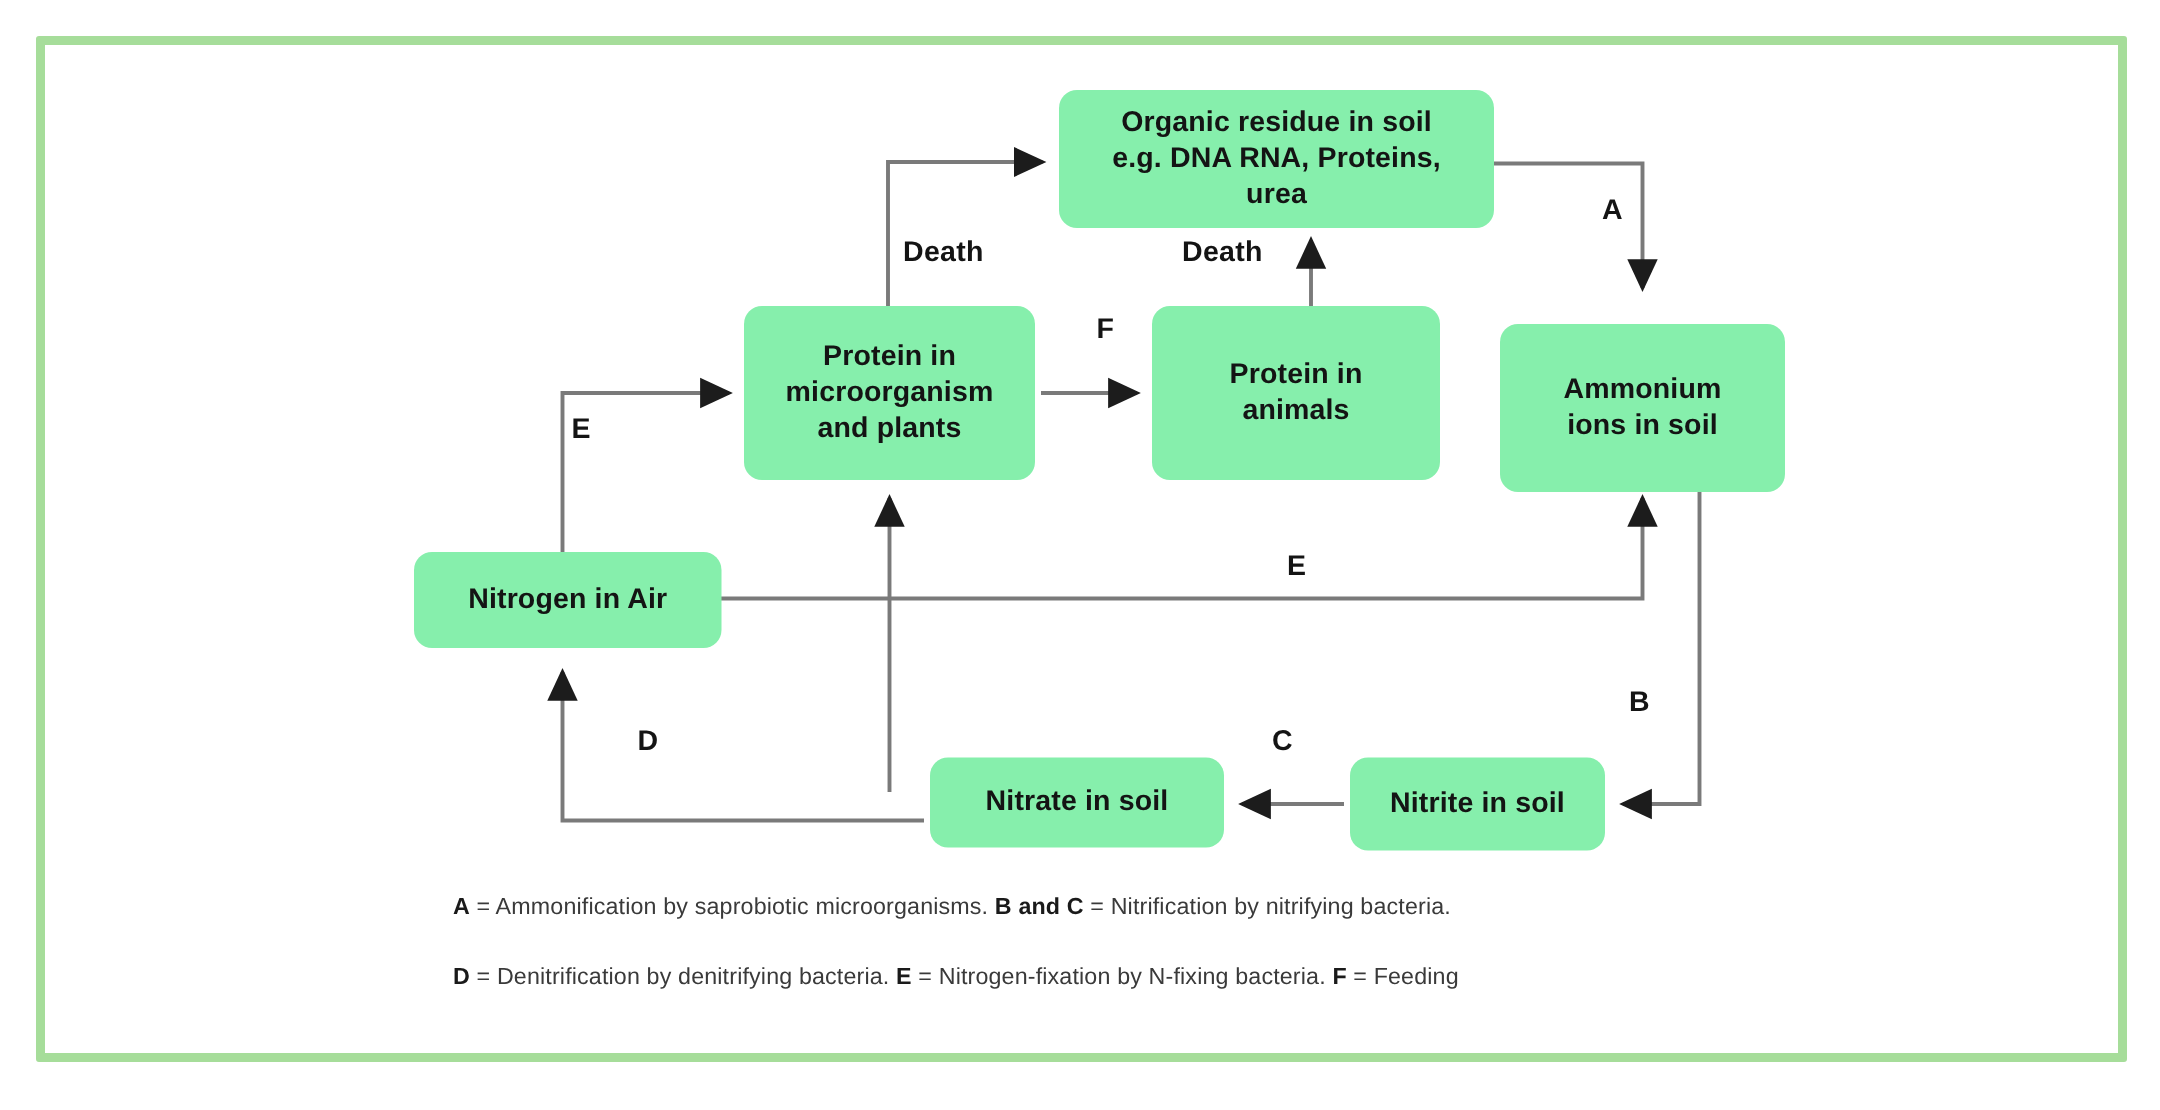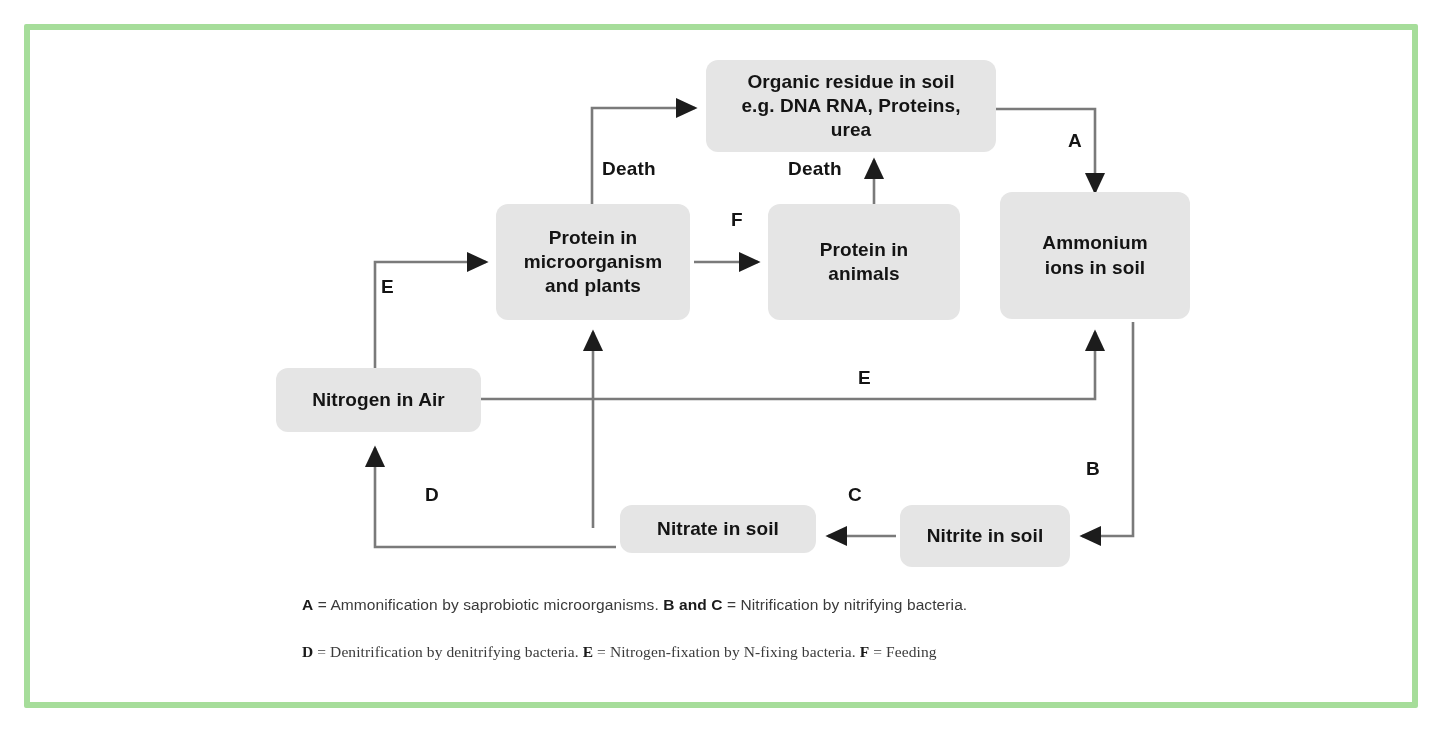--- a/index.html
+++ b/index.html
@@ -36,42 +36,42 @@
     position: absolute;
     left: 0;
     top: 0;
     width: 1440px;
     height: 740px;
     pointer-events: none;
   }
   
   .node {
     position: absolute;
-    background: #e5e5e5;
+    background: #86efac;
     border-radius: 12px;
     display: flex;
     align-items: center;
     justify-content: center;
     text-align: center;
     color: #141414;
     font-weight: bold;
     font-size: 19px;
     line-height: 1.28;
     letter-spacing: 0.1px;
     padding: 4px 14px;
     box-sizing: border-box;
   }
   .node span { display: block; white-space: pre-line; }
 
   #node-organic   { left: 706px; top: 60px;  width: 290px; height: 92px;  font-size: 19px; }
   #node-protein-micro { left: 496px; top: 204px; width: 194px; height: 116px; }
   #node-protein-animals { left: 768px; top: 204px; width: 192px; height: 116px; }
-  #node-ammonium  { left: 1000px; top: 192px; width: 190px; height: 127px; }
+  #node-ammonium  { left: 1000px; top: 216px; width: 190px; height: 112px; }
   #node-nitrogen-air { left: 276px; top: 368px; width: 205px; height: 64px; }
-  #node-nitrate   { left: 620px; top: 505px; width: 196px; height: 48px; }
+  #node-nitrate   { left: 620px; top: 505px; width: 196px; height: 60px; }
   #node-nitrite   { left: 900px; top: 505px; width: 170px; height: 62px; text-align: right; }
 
   
   .edge-label {
     position: absolute;
     font-weight: bold;
     font-size: 19px;
     color: #141414;
     letter-spacing: 0.2px;
     white-space: nowrap;
@@ -91,21 +91,21 @@
   .legend-line {
     position: absolute;
     font-size: 15.5px;
     color: #3a3a3a;
     letter-spacing: 0.1px;
     white-space: nowrap;
     font-family: "Liberation Sans", sans-serif;
   }
   .legend-line b { color: #1a1a1a; font-weight: bold; }
   #legend-1 { left: 302px; top: 596px; }
-  #legend-2 { left: 302px; top: 643px; font-family: Liberation Serif, serif; }
+  #legend-2 { left: 302px; top: 643px; }
 </style>
 </head>
 <body>
 
 <div id="stage">
 
   <div id="frame"></div>
 
   <svg id="wires" viewBox="0 0 1440 740" xmlns="http://www.w3.org/2000/svg">
     <defs>

